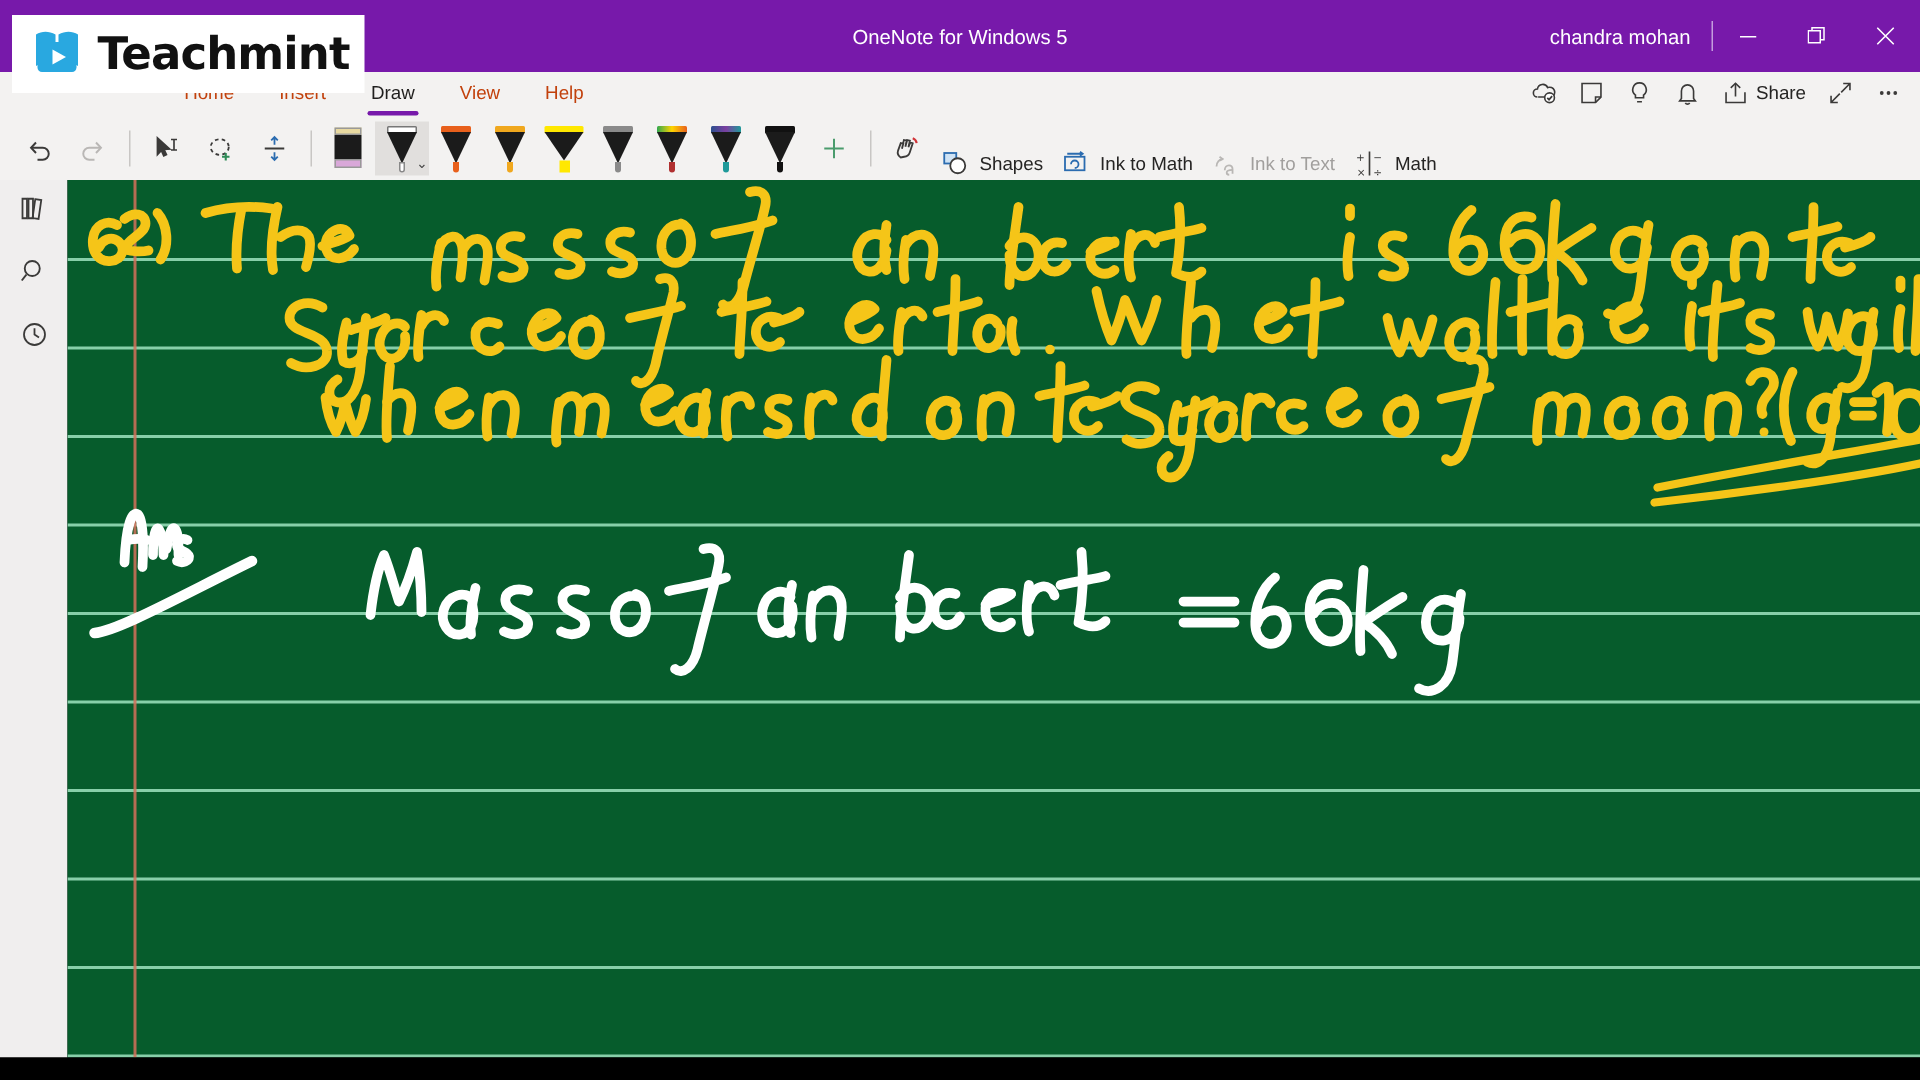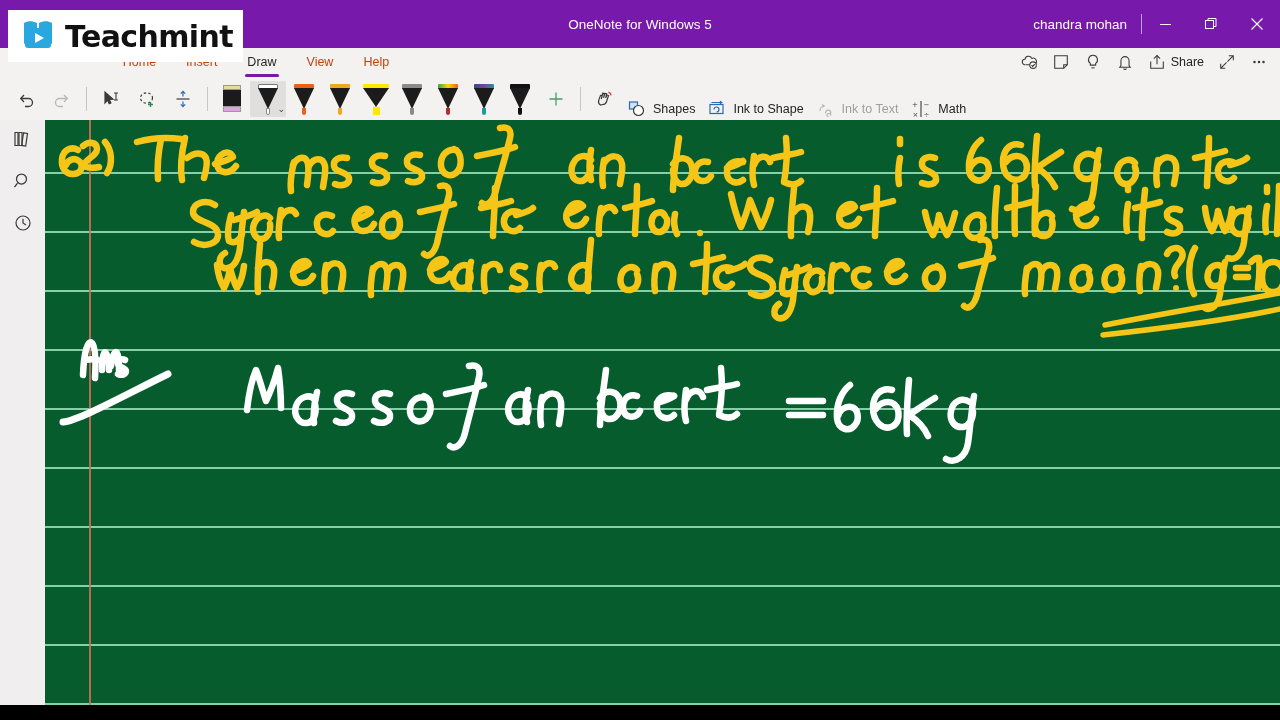--- a/index.html
+++ b/index.html
@@ -334,21 +334,21 @@
       </svg>
       <span>Shapes</span>
     </span>
 
     <span class="labeled">
       <svg width="20" height="20" viewBox="0 0 20 20" fill="none" stroke="#2b6cb0" stroke-width="1.2">
         <rect x="3" y="5.5" width="13" height="9"></rect>
         <path d="M4.5 3.5h10M13 2.2l1.8 1.3L13 4.8"></path>
         <path d="M7 10.5c0-1.4 1.1-2.5 2.5-2.5s2.5 1.1 2.5 2.5-1.1 2.5-2.5 2.5"></path>
       </svg>
-      <span>Ink to Shape</span>
+      <span>Ink to Math</span>
     </span>
 
     <span class="labeled dis">
       <svg width="20" height="20" viewBox="0 0 20 20" fill="none" stroke="#b9b7b5" stroke-width="1.2">
         <path d="M4 12c0-3 2-5 4.5-5"></path>
           <path d="M6 5.5l2 1.4-2 1.3"></path>
         <path d="M9.5 14.5c0-2 1.3-3.3 2.8-3.3s2.4 1 2.4 2.6v3"></path>
         <path d="M14.7 14.3c-2.6 0-3.9.6-3.9 1.9 0 .8.7 1.3 1.7 1.3"></path>
       </svg>
       <span>Ink to Text</span>

